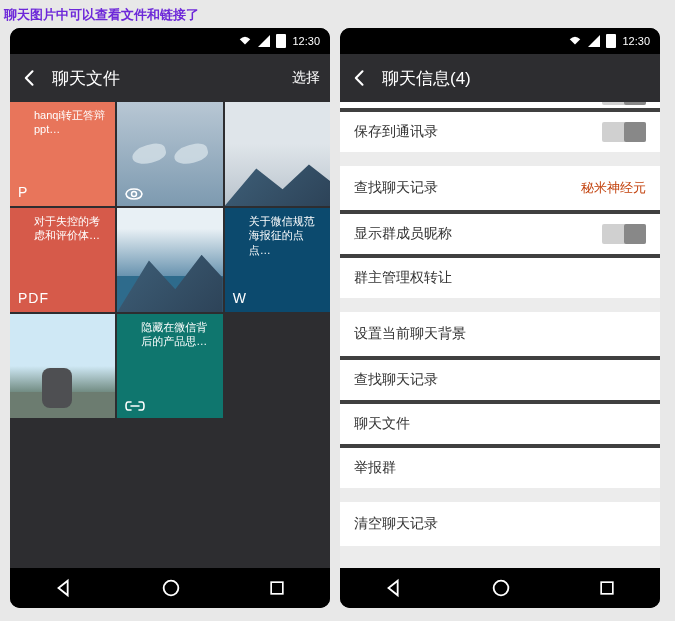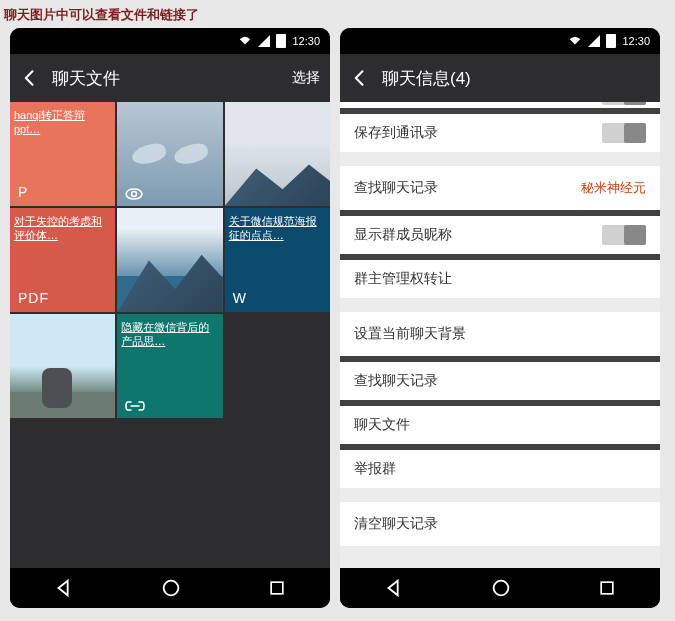--- a/index.html
+++ b/index.html
@@ -1,17 +1,17 @@
 <!DOCTYPE html>
 <html><head>
 <meta charset="utf-8">
 <style>
   * { box-sizing: border-box; margin: 0; padding: 0; }
   body { background: #e8e8e8; font-family: "Helvetica Neue", Arial, sans-serif; width: 675px; height: 621px; overflow: hidden; }
-  .page-title { font-weight: bold; font-size: 13px; padding: 6px 16px 4px 4px; color: #7f1d1d; }
+  .page-title { font-weight: bold; font-size: 13px; padding: 6px 16px 4px 4px; color: #6d28d9; }
   .phones { display: flex; gap: 10px; padding: 0 10px; }
   .phone { width: 320px; height: 580px; background: #000; border-radius: 10px; display: flex; flex-direction: column; overflow: hidden; }
   .statusbar { height: 22px; background: #000; color: #fff; display: flex; align-items: center; justify-content: flex-end; padding: 13px 10px; font-size: 11px; gap: 6px; }
   .statusbar svg { fill: #fff; }
   .battery { display: inline-block; width: 10px; height: 14px; background: #fff; border-radius: 1px; }
   .appbar { height: 48px; background: #2d2d30; color: #fff; display: flex; align-items: center; padding: 0 10px; }
   .appbar .title { font-size: 17px; margin-left: 12px; flex: 1; color: #fff; }
   .appbar .action { font-size: 14px; color: #fff; }
   .arrow-back { width: 20px; height: 20px; }
   
@@ -19,34 +19,34 @@
   .tile-grid { display: grid; grid-template-columns: 1fr 1fr 1fr; grid-auto-rows: 104px; gap: 2px; padding: 0; }
   .tile { position: relative; color: #fff; font-size: 11px; padding: 6px; overflow: hidden; }
   .tile-orange { background: #e8755b; }
   .tile-red { background: #d65a4a; }
   .tile-teal { background: #0f766e; }
   .tile-blue { background: #0c4a6e; }
   .tile-photo1 { background: linear-gradient(180deg,#b8c7d4 0%,#7d9ab0 100%); }
   .tile-photo3 { background: linear-gradient(180deg,#dfe5ea 40%,#b9c3cc 100%); }
   .tile-photo4 { background: linear-gradient(180deg,#e8f0f5 20%,#5c8aa8 70%); }
   .tile-photo5 { background: linear-gradient(180deg,#cfe8f5 50%,#5f7a6c 80%); }
-  .tile .caption { position: absolute; top: 6px; left: 4px; right: 6px; line-height: 1.3; text-decoration: underline; }
+  .tile .caption { position: absolute; top: 6px; left: 24px; right: 6px; line-height: 1.3; }
   .tile .badge { position: absolute; bottom: 6px; left: 8px; font-size: 14px; font-weight: 300; letter-spacing: 1px; }
   .tile .icon-bot { position: absolute; bottom: 6px; left: 8px; }
   .fish-art { position:absolute; inset:0; display:flex; align-items:center; justify-content:center; opacity:.8; }
   .fish-art::before, .fish-art::after { content:""; width:34px; height:18px; background:#d5e1e8; border-radius:50% 40% 40% 50%; transform:rotate(-15deg); margin:4px; }
   .mtn-art { position:absolute; bottom:0; left:0; right:0; height:40%; background:linear-gradient(135deg,#3e5f78 0%,#2d4358 100%); clip-path:polygon(0 100%,30% 10%,55% 60%,80% 0,100% 40%,100% 100%); }
   .sea-art { position:absolute; bottom:0; left:0; right:0; height:35%; background:#2e6b8c; }
   .moto-art { position:absolute; bottom:10px; left:30%; width:30px; height:40px; background:#4e4f52; border-radius:8px; }
   .area-empty { background: #2d2d30; }
   
   .settings-body { flex: 1; background: #ececec; overflow: hidden; font-size: 14px; color: #333; }
   .list-sect { background: #fff; }
   .divider-block { height: 14px; background: #ececec; }
-  .row { height: 44px; display: flex; align-items: center; padding: 0 14px; background: #fff; border-top: 6px solid #404040; }
+  .row { height: 44px; display: flex; align-items: center; padding: 0 14px; background: #fff; border-top: 4px solid #404040; }
   .row:first-child { border-top: none; }
   .row .label { flex: 1; }
   .row .value { color: #c2410c; font-size: 13px; }
   .toggle { width: 44px; height: 20px; background: #d0d0d0; border-radius: 2px; position: relative; }
   .toggle::after { content: ""; position: absolute; right: 0; top: 0; width: 22px; height: 20px; background: #888; border-radius: 2px; }
   
   .navbar { height: 40px; background: #000; display: flex; align-items: center; justify-content: space-around; }
   .navbar svg { stroke: #fff; fill: none; stroke-width: 2; }
 </style>
 </head>

